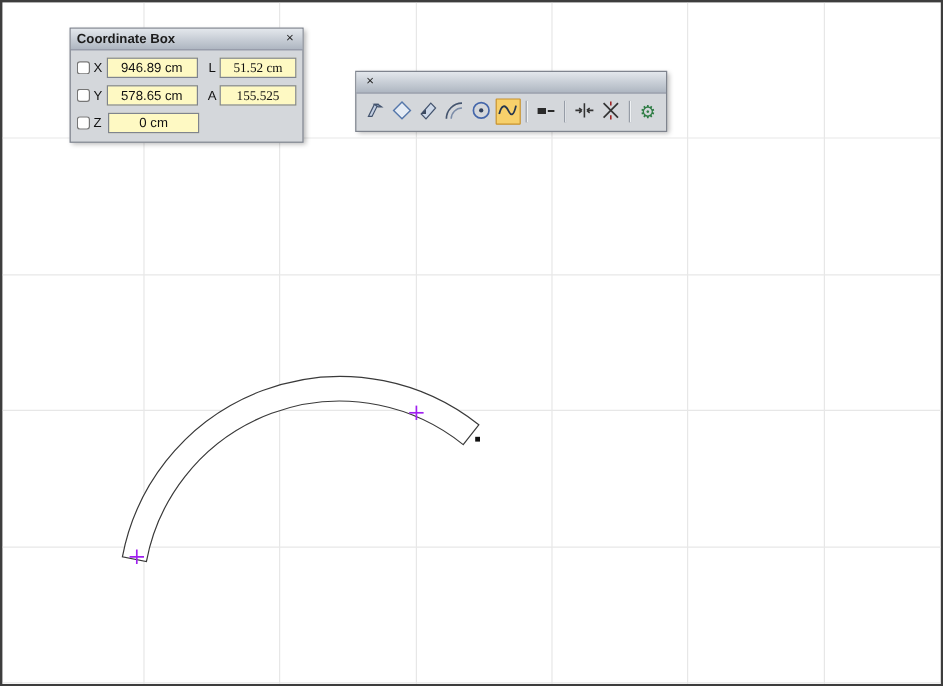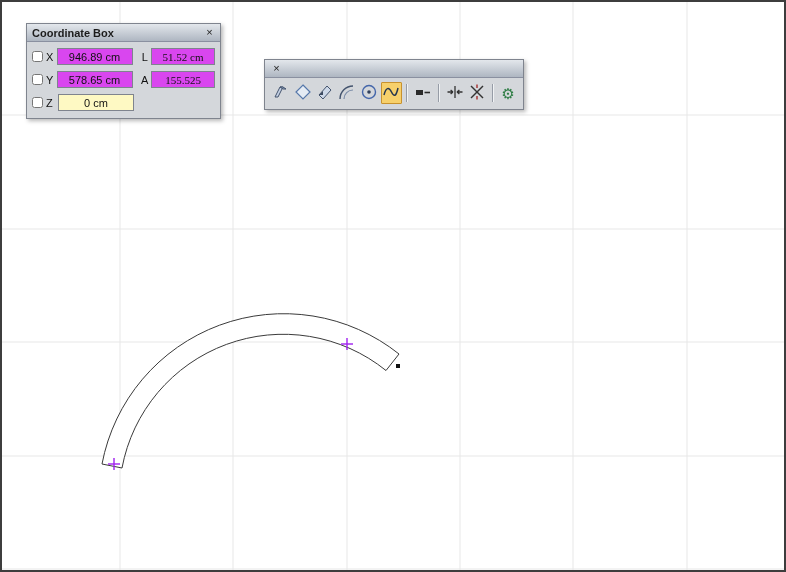--- a/index.html
+++ b/index.html
@@ -19,20 +19,21 @@
   
   #canvas-svg{position:absolute;left:0;top:0;width:782px;height:568px;}
 
   
   .palette{
     position:absolute;
     background:#d4d7db;
     border:1px solid #7f848e;
     box-shadow:2px 2px 4px rgba(0,0,0,.28);
     font-size:11px;
+    margin-left:32px;
   }
   .titlebar{
     height:17px;
     background:linear-gradient(#e3e7ec,#aeb6c1);
     border-bottom:1px solid #8a90a0;
     display:flex;align-items:center;
     padding:0 4px 0 5px;
     cursor:default;
     user-select:none;
   }
@@ -46,21 +47,21 @@
   }
 
   
   .coordbody{padding:3px 5px 4px 5px;}
   .crow{display:flex;align-items:center;height:23px;}
   .crow input[type=checkbox]{
     width:11px;height:11px;margin:0 3px 0 0;accent-color:#555;
   }
   .axis{width:10px;color:#111;font-size:11px;}
   .field{
-    height:15px;border:1px solid #7f848e;background:#d946ef;
+    height:15px;border:1px solid #7f848e;background:#fef9c3;
     font-family:"Liberation Sans","DejaVu Sans",sans-serif;
     font-size:11px;color:#111;text-align:center;padding:0 2px;margin:0;
   }
   .f1{width:70px;margin-left:2px;}
   .lbl2{width:10px;margin-left:8px;color:#111;font-size:11px;text-align:center;}
   .f2{width:58px;margin-left:2px;font-family:Liberation Serif, serif;}
   .gray{background:#fef9c3;}
 
   
   .toolbar{display:flex;align-items:center;padding:4px 5px 5px 5px;}

